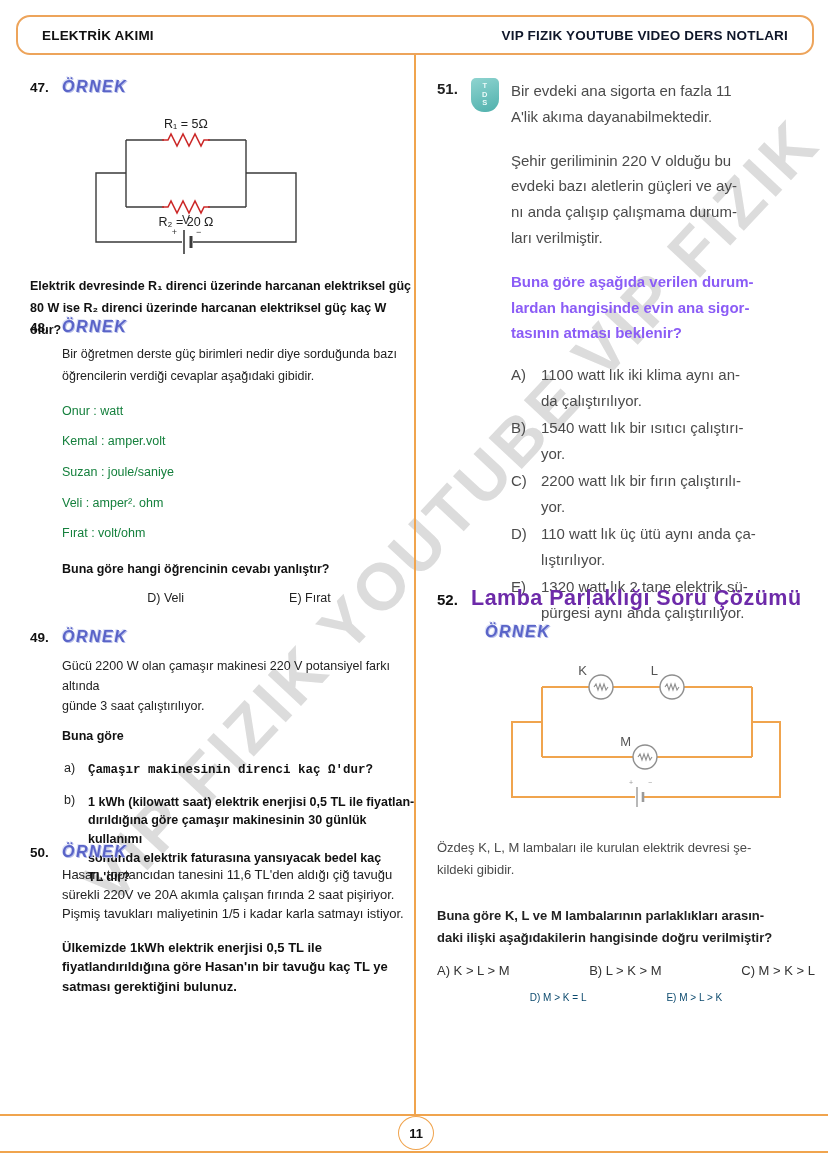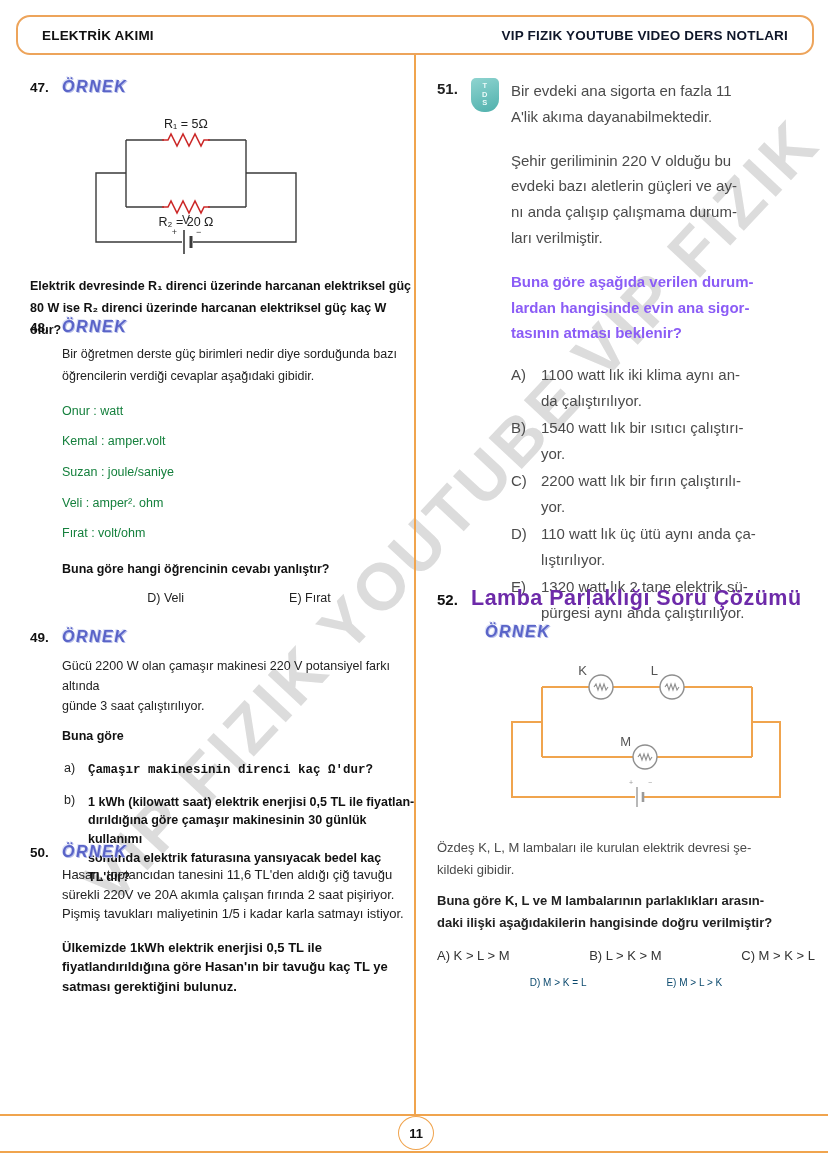--- a/index.html
+++ b/index.html
@@ -296,21 +296,21 @@
         </g>
         <text x="141" y="136" font-size="7" fill="#9a9a9a" text-anchor="end">+</text>
         <text x="156" y="136" font-size="7" fill="#9a9a9a">−</text>
 
         <text x="95" y="26" font-size="13" fill="#555" text-anchor="end">K</text>
         <text x="166" y="26" font-size="13" fill="#555" text-anchor="end">L</text>
         <text x="139" y="97" font-size="13" fill="#555" text-anchor="end">M</text>
       </svg>
       <div class="body-r2 lines" style="margin-top:16px;">Özdeş K, L, M lambaları ile kurulan elektrik devresi şe-
 kildeki gibidir.</div>
-      <div class="body-r2 bold-r lines" style="margin-top:9px;">Buna göre K, L ve M lambalarının parlaklıkları arasın-
+      <div class="body-r2 bold-r lines" style="margin-top:24px;">Buna göre K, L ve M lambalarının parlaklıkları arasın-
 daki ilişki aşağıdakilerin hangisinde doğru verilmiştir?</div>
       <div class="choices52-r1">
         <span>A) K &gt; L &gt; M</span>
         <span>B) L &gt; K &gt; M</span>
         <span>C) M &gt; K &gt; L</span>
       </div>
       <div class="choices52-r2">
         <span>D) M &gt; K = L</span>
         <span>E) M &gt; L &gt; K</span>
       </div>

